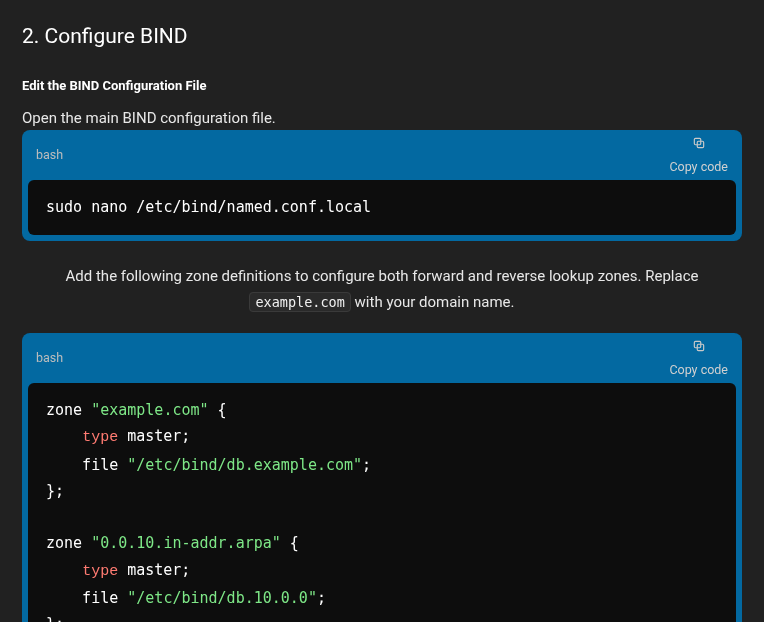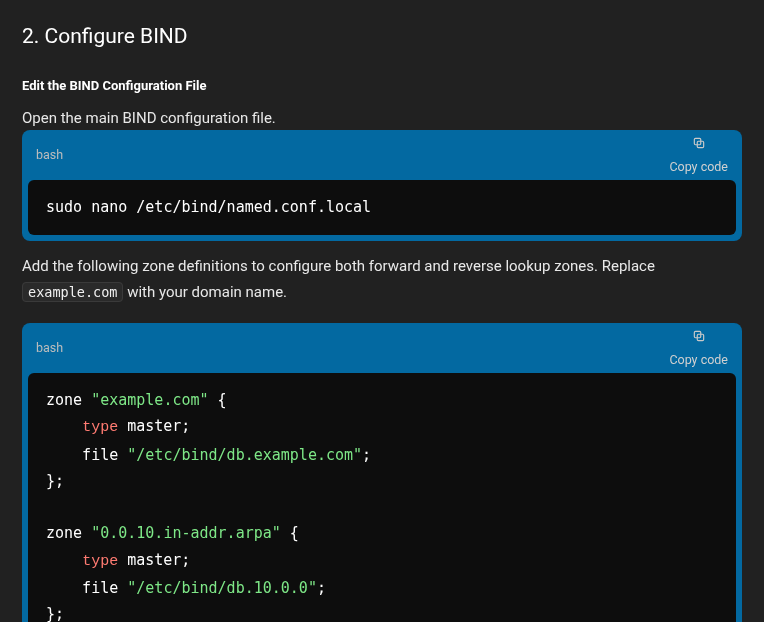--- a/index.html
+++ b/index.html
@@ -25,23 +25,24 @@
     color: #ffffff;
     margin-bottom: 10px;
   }
   p.body-text {
     font-size: 15px;
     color: #e8e8e8;
   }
   p.body-text-2 {
     font-size: 15px;
     color: #e8e8e8;
-    margin-top: 12px;
+    margin-top: 22px;
     margin-bottom: 18px;
     line-height: 1.75;
+    text-align: center;
   }
   code.inline {
     font-family: "Consolas", "Menlo", "Monaco", monospace;
     background: #2a2a2a;
     border: 1px solid #3a3a3a;
     border-radius: 4px;
     padding: 1px 5px;
     font-size: 13.5px;
     color: #f0f0f0;
   }

